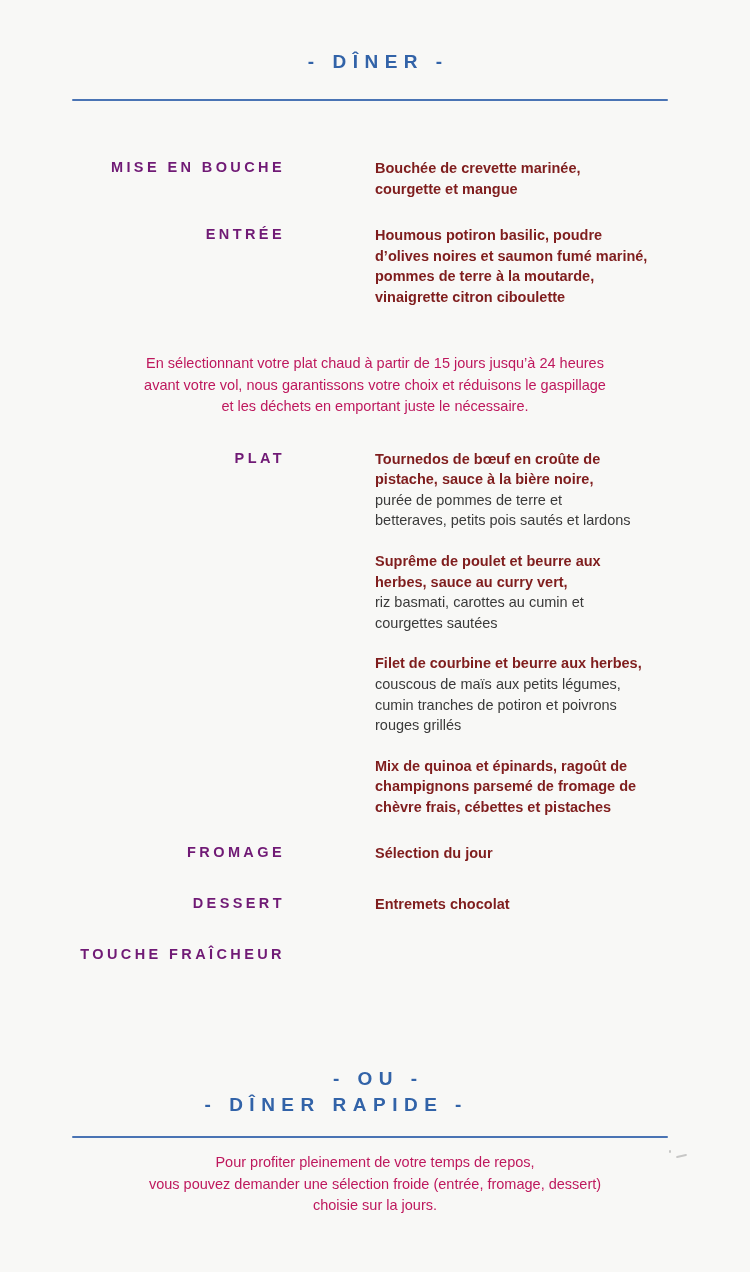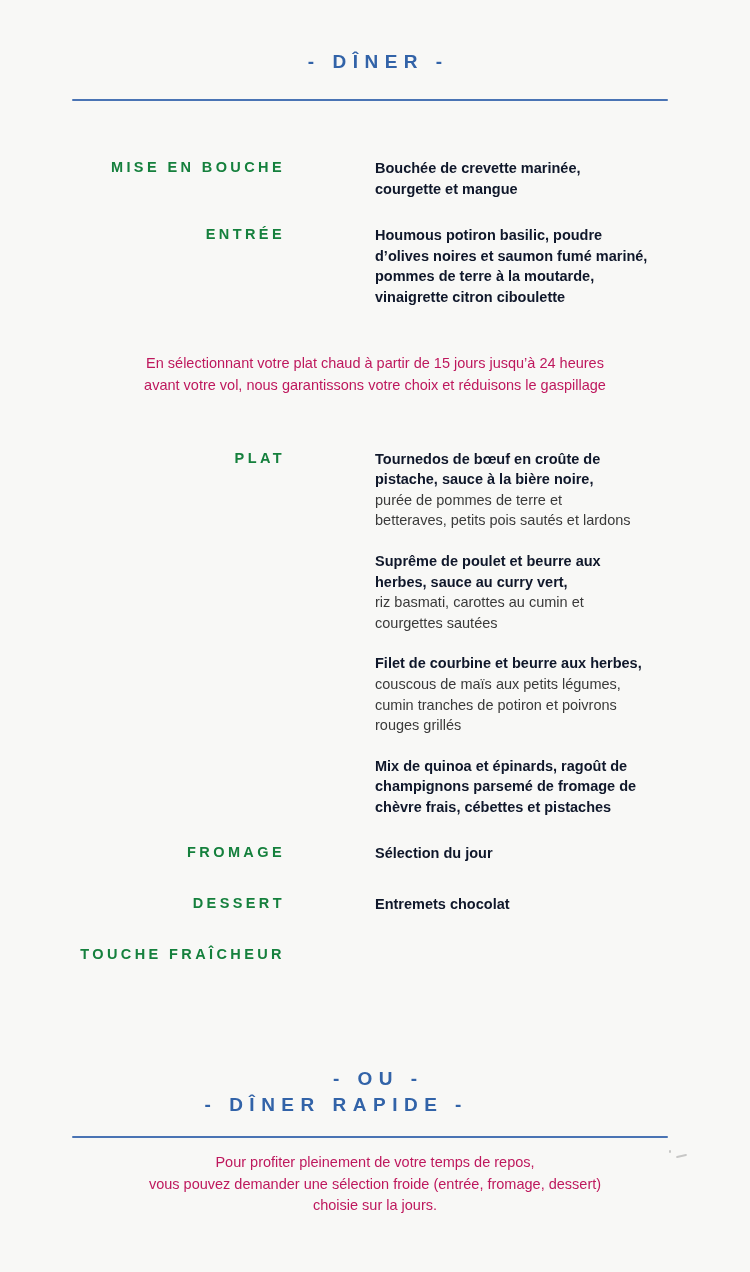--- a/index.html
+++ b/index.html
@@ -62,38 +62,38 @@
     align-items: flex-start;
     margin-bottom: 26px;
   }
   .course-label {
     width: 285px;
     flex: 0 0 285px;
     text-align: right;
     font-weight: bold;
     font-size: 14.5px;
     letter-spacing: 3.4px;
-    color: #15803d;
+    color: #701a75;
     padding-top: 1px;
     white-space: nowrap;
   }
   .course-items {
     flex: 1 1 auto;
     padding-left: 90px;
     box-sizing: border-box;
   }
   .dish {
     margin-bottom: 20px;
   }
   .dish:last-child { margin-bottom: 0; }
   .dish-title {
     font-weight: bold;
     font-size: 14.5px;
     line-height: 20.6px;
-    color: #0f172a;
+    color: #7f1d1d;
   }
   .dish-desc {
     font-weight: normal;
     font-size: 14.5px;
     line-height: 20.6px;
     color: #3a3a3a;
   }
 
   
   .note {
@@ -235,20 +235,21 @@
 
     <div class="course">
       <div class="course-label">TOUCHE FRAÎCHEUR</div>
     </div>
 
   </div>
 
   <div class="note note-eco">
     <div>En sélectionnant votre plat chaud à partir de 15 jours jusqu’à 24 heures</div>
     <div>avant votre vol, nous garantissons votre choix et réduisons le gaspillage</div>
+    <div>et les déchets en emportant juste le nécessaire.</div>
   </div>
 
   <div class="section-title title-ou">-  OU  -</div>
   <div class="section-title title-rapide">-  DÎNER RAPIDE  -</div>
 
   <div class="rule rule-bottom"></div>
 
   <div class="note note-bottom">
     <div>Pour profiter pleinement de votre temps de repos,</div>
     <div>vous pouvez demander une sélection froide (entrée, fromage, dessert)</div>

